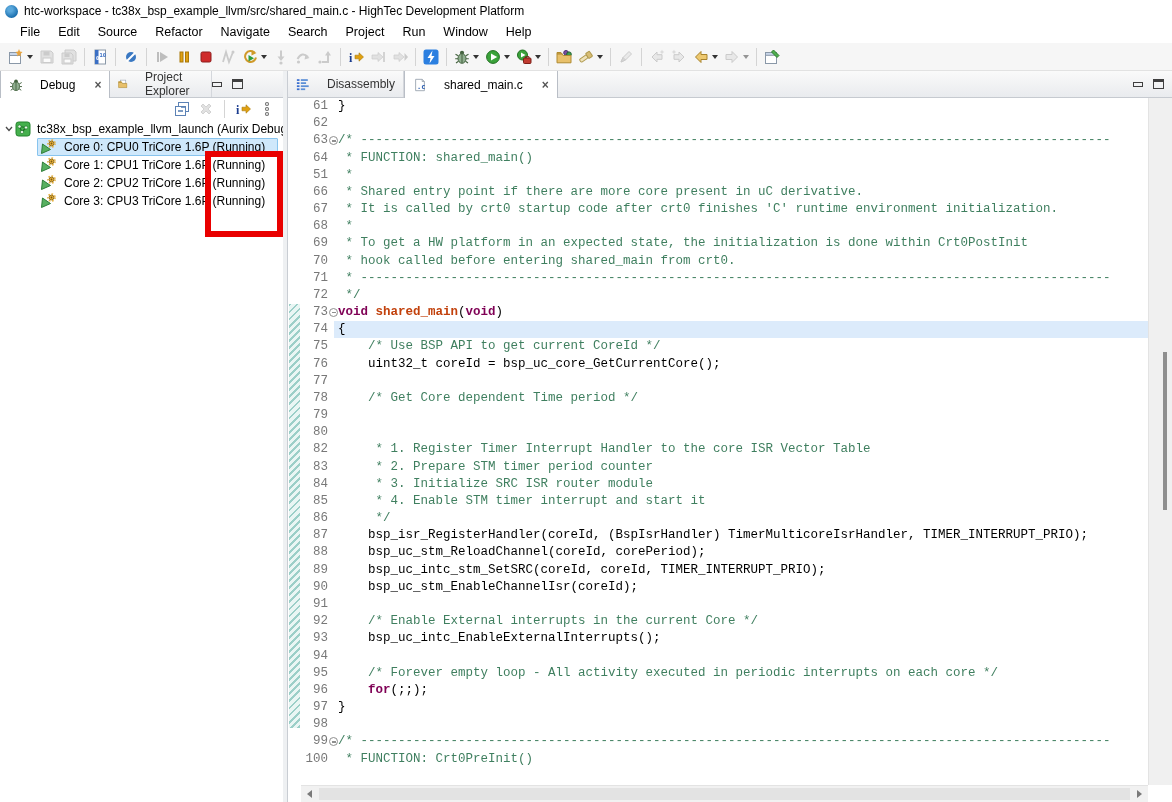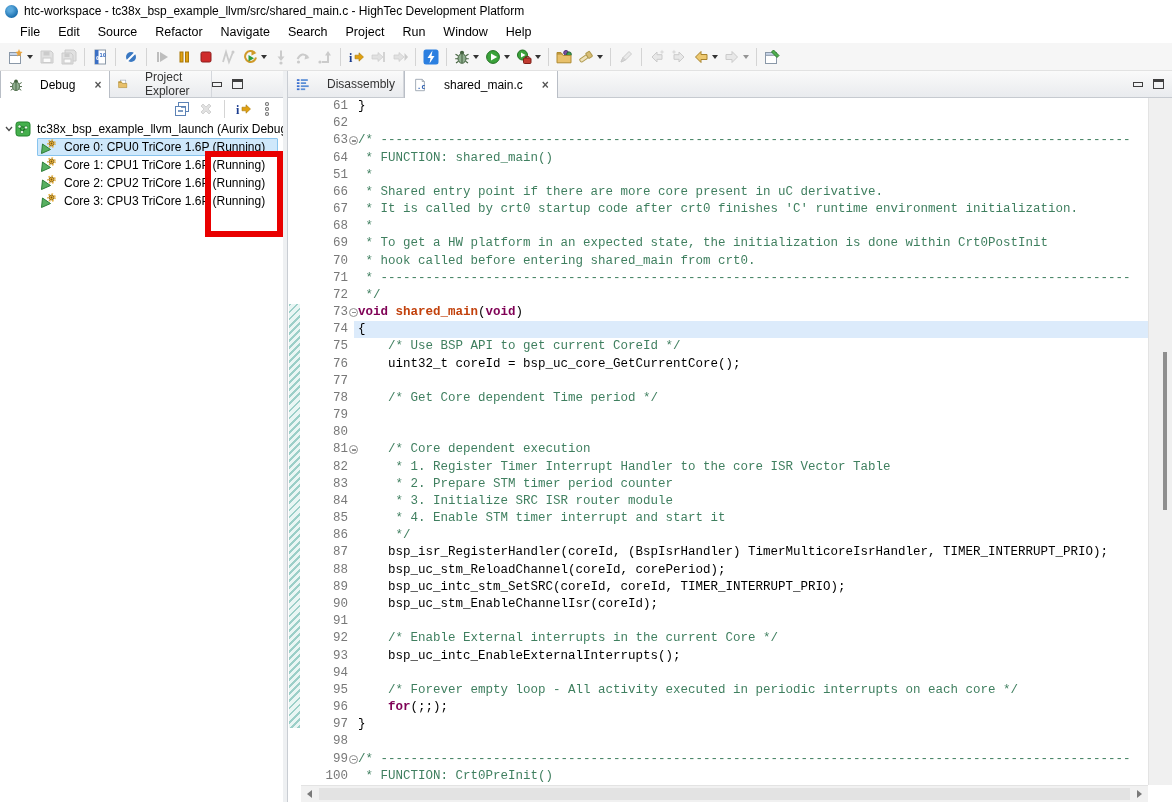--- a/index.html
+++ b/index.html
@@ -70,21 +70,21 @@
 
   
   #red-box { position:absolute; left:205px; top:151px; width:78px; height:86px;
     border:6px solid #e90000; z-index:60; }
 
   
   #ed-content { position:absolute; left:0; top:27px; right:0; bottom:0; background:#fff; }
   #range-bar { position:absolute; left:1px; width:11px;
     background:repeating-linear-gradient(135deg,#9ccfc8 0 2px,#eaf6f4 2px 5px); }
   #code-area { position:absolute; left:13px; top:0; right:24px; bottom:17px;
-    overflow:hidden; font-family:"Liberation Mono", monospace; font-size:12.5px;margin-left:20px; }
+    overflow:hidden; font-family:"Liberation Mono", monospace; font-size:12.5px; }
   .cl { position:relative; height:17.175px; line-height:17.175px; white-space:pre; }
   .curline { position:absolute; left:33px; right:0; top:0; bottom:0; background:#dcebfb; }
   .ln { position:absolute; left:0; width:27px; text-align:right; color:#787878; }
   .foldm { position:absolute; left:28px; top:4px; width:9px; height:9px;
     border:1px solid #8f8f8f; border-radius:50%; background:#fff; }
   .foldm::after { content:""; position:absolute; left:1.5px; top:3px;
     width:4.5px; height:1.2px; background:#8f8f8f; }
   .ct { position:absolute; left:37px; top:0; }
   .seg-p { color:#000; }
   .seg-c { color:#3F7F5F; }
@@ -610,21 +610,20 @@
         <div class="cl"><span class="ln">71</span><span class="ct"><span class="seg-c"> * ----------------------------------------------------------------------------------------------------</span></span></div>
         <div class="cl"><span class="ln">72</span><span class="ct"><span class="seg-c"> */</span></span></div>
         <div class="cl"><span class="ln">73</span><span class="foldm"></span><span class="ct"><span class="seg-k">void</span><span class="seg-p"> </span><span class="seg-f">shared_main</span><span class="seg-p">(</span><span class="seg-k">void</span><span class="seg-p">)</span></span></div>
         <div class="cl"><div class="curline"></div><span class="ln">74</span><span class="ct"><span class="seg-p">{</span></span></div>
         <div class="cl"><span class="ln">75</span><span class="ct"><span class="seg-p">    </span><span class="seg-c">/* Use BSP API to get current CoreId */</span></span></div>
         <div class="cl"><span class="ln">76</span><span class="ct"><span class="seg-p">    uint32_t coreId = bsp_uc_core_GetCurrentCore();</span></span></div>
         <div class="cl"><span class="ln">77</span><span class="ct"></span></div>
         <div class="cl"><span class="ln">78</span><span class="ct"><span class="seg-p">    </span><span class="seg-c">/* Get Core dependent Time period */</span></span></div>
         <div class="cl"><span class="ln">79</span></div>
         <div class="cl"><span class="ln">80</span><span class="ct"></span></div>
-        <div class="cl"><span class="ln">81</span><span class="foldm"></span><span class="ct"><span class="seg-p">    </span><span class="seg-c">/* Core dependent execution</span></span></div>
         <div class="cl"><span class="ln">82</span><span class="ct"><span class="seg-c">     * 1. Register Timer Interrupt Handler to the core ISR Vector Table</span></span></div>
         <div class="cl"><span class="ln">83</span><span class="ct"><span class="seg-c">     * 2. Prepare STM timer period counter</span></span></div>
         <div class="cl"><span class="ln">84</span><span class="ct"><span class="seg-c">     * 3. Initialize SRC ISR router module</span></span></div>
         <div class="cl"><span class="ln">85</span><span class="ct"><span class="seg-c">     * 4. Enable STM timer interrupt and start it</span></span></div>
         <div class="cl"><span class="ln">86</span><span class="ct"><span class="seg-c">     */</span></span></div>
         <div class="cl"><span class="ln">87</span><span class="ct"><span class="seg-p">    bsp_isr_RegisterHandler(coreId, (BspIsrHandler) TimerMulticoreIsrHandler, TIMER_INTERRUPT_PRIO);</span></span></div>
         <div class="cl"><span class="ln">88</span><span class="ct"><span class="seg-p">    bsp_uc_stm_ReloadChannel(coreId, corePeriod);</span></span></div>
         <div class="cl"><span class="ln">89</span><span class="ct"><span class="seg-p">    bsp_uc_intc_stm_SetSRC(coreId, coreId, TIMER_INTERRUPT_PRIO);</span></span></div>
         <div class="cl"><span class="ln">90</span><span class="ct"><span class="seg-p">    bsp_uc_stm_EnableChannelIsr(coreId);</span></span></div>
         <div class="cl"><span class="ln">91</span><span class="ct"></span></div>

